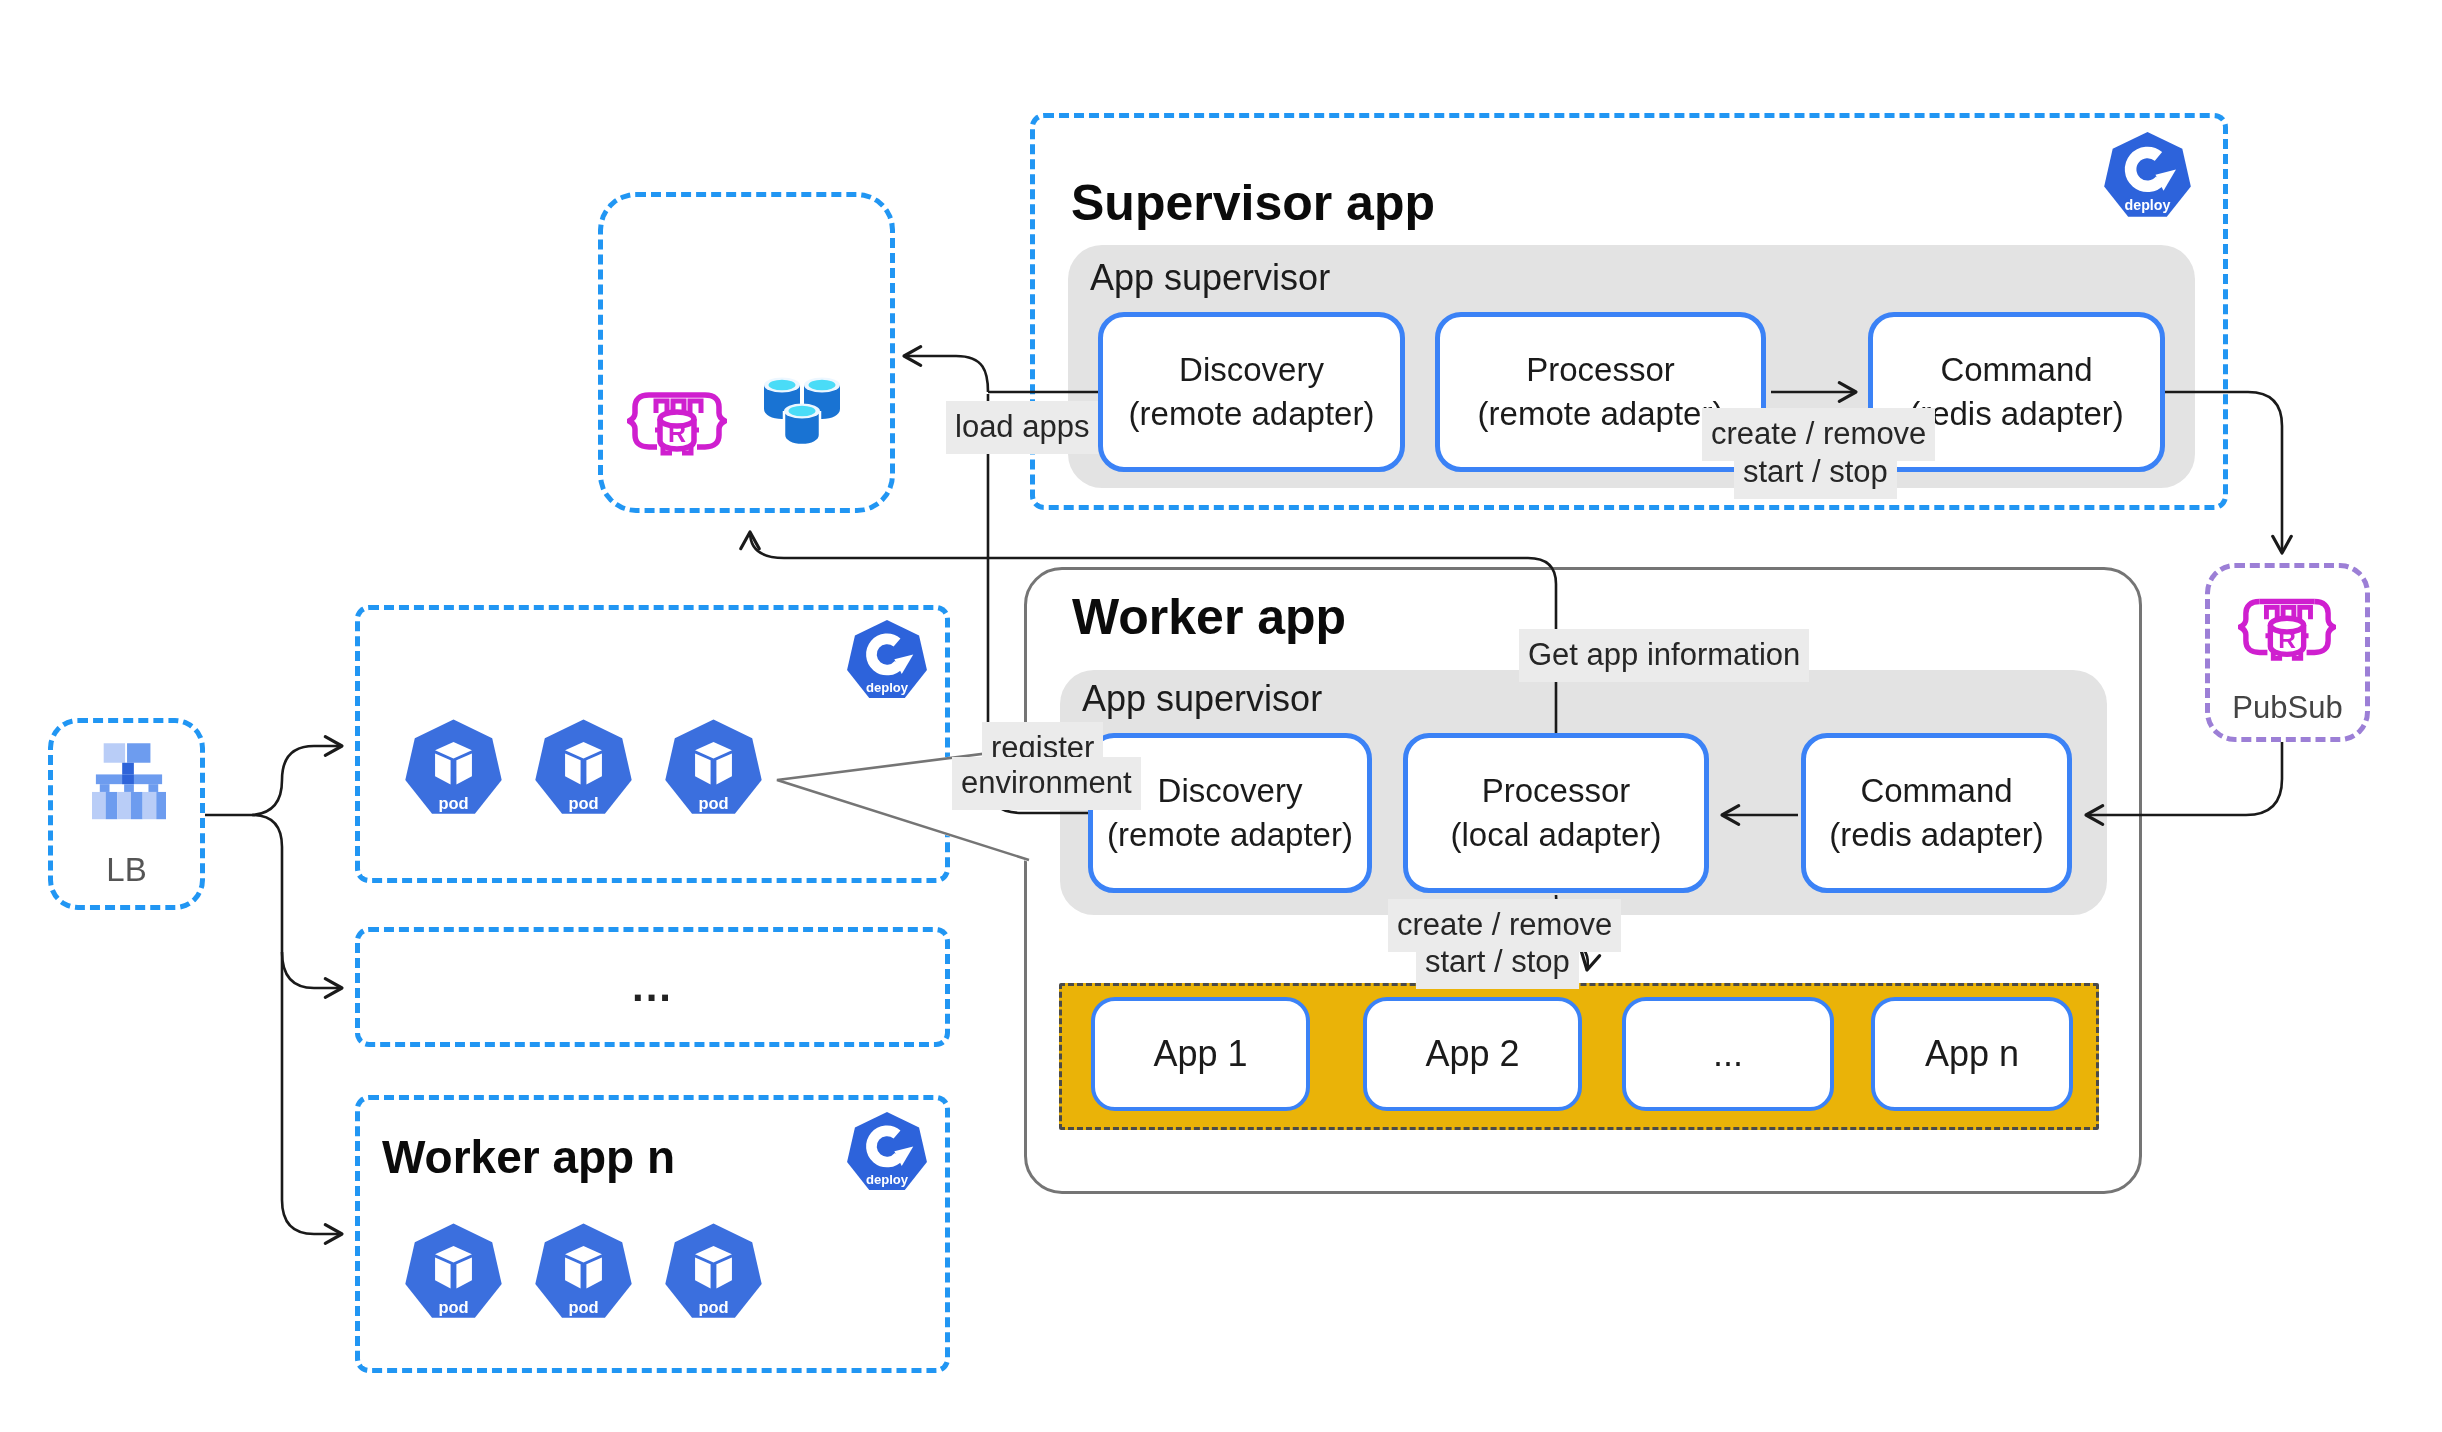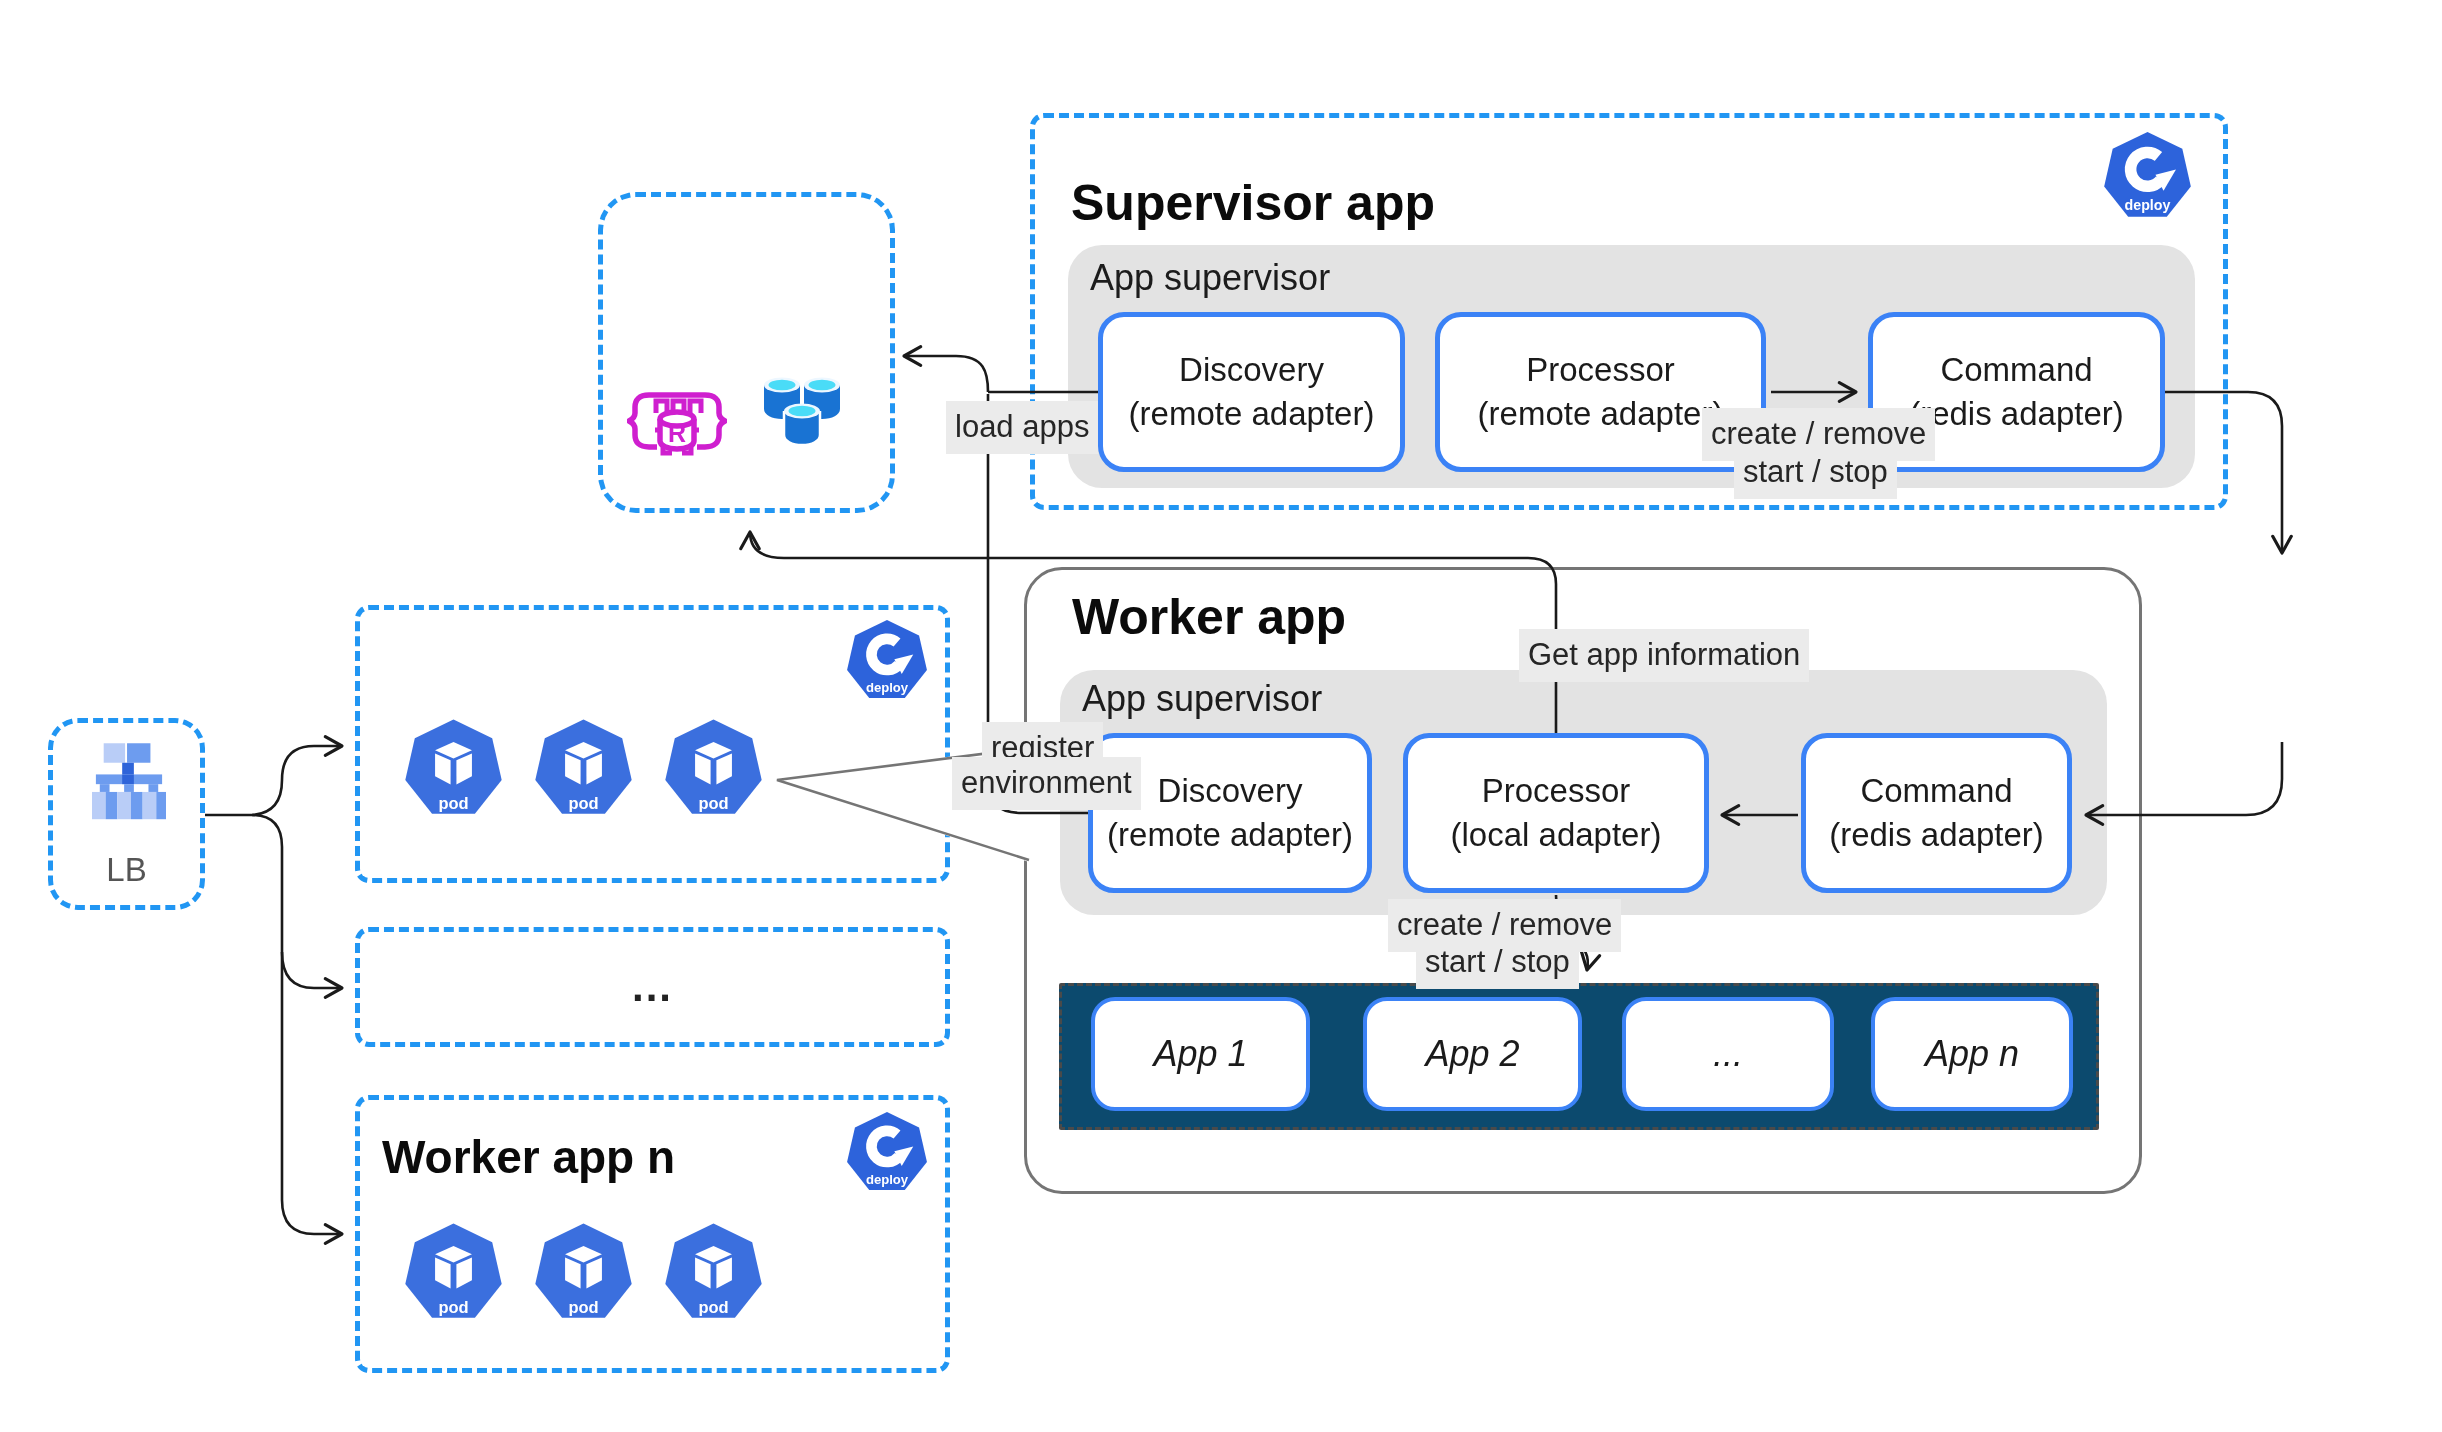--- a/index.html
+++ b/index.html
@@ -6,21 +6,21 @@
   .canvas {
     position:relative; width:2442px; height:1432px; background:#fff;
     font-family:"Liberation Sans", sans-serif; overflow:hidden;
   }
   .abs { position:absolute; box-sizing:border-box; }
   .dash-blue  { border:5px dashed #2196F3; border-radius:14px; background:transparent; }
   .dash-round { border-radius:38px; }
   .dash-purple{ border:5px dashed #9C7FD6; border-radius:30px; }
   .outline-gray { border:3px solid #757575; border-radius:38px; background:#fff; }
   .graybox  { background:#e3e3e3; border-radius:34px; }
-  .appsbox  { background:#0c4a6e; border:3px dashed #4a4a4a; border-radius:2px;font-style:italic; }
+  .appsbox  { background:#eab308; border:3px dashed #4a4a4a; border-radius:2px; }
   .bluebox {
     background:#fff; border:5px solid #3b82f6; border-radius:26px;
     display:flex; flex-direction:column; align-items:center; justify-content:center;
     font-size:33px; color:#1b1b1b; line-height:1.32; text-align:center;
   }
   .appbox { border-width:4px; border-radius:24px; font-size:36px; }
   .title  { font-weight:700; color:#0b0b0b; font-size:50px; line-height:1.1; white-space:nowrap; }
   .wtitle { font-size:46px; }
   .seclabel { font-size:36px; color:#1c1c1c; white-space:nowrap; }
   .elabel {
@@ -152,20 +152,26 @@
       </div>
       <div class="abs bluebox appbox" style="left:560px; top:11px; width:212px; height:114px;">
         <div>...</div>
       </div>
       <div class="abs bluebox appbox" style="left:809px; top:11px; width:202px; height:114px;">
         <div>App n</div>
       </div>
     </div>
   </div>
 
+  <div class="abs dash-purple" style="left:2205px; top:563px; width:165px; height:179px;">
+    <svg class="icon" style="left:28px; top:12px;" width="98" height="94" viewBox="0 0 100 96">
+        <use href="#def-redis"></use>
+      </svg>
+    <div class="abs subtext" style="left:0; right:0; top:122px;">PubSub</div>
+  </div>
 
   <div class="abs dash-blue" style="left:48px; top:718px; width:157px; height:192px; border-radius:30px;">
     <svg class="icon" style="left:39px; top:20px;" width="74" height="94" viewBox="0 0 76 96">
         <use href="#def-lb"></use>
       </svg>
     <div class="abs lbtext" style="left:0; right:0; top:128px;">LB</div>
   </div>
 
   <div class="abs dash-blue" style="left:355px; top:605px; width:595px; height:278px;">
     <svg class="icon" style="left:486px; top:10px;" width="82" height="82" viewBox="0 0 100 100">

